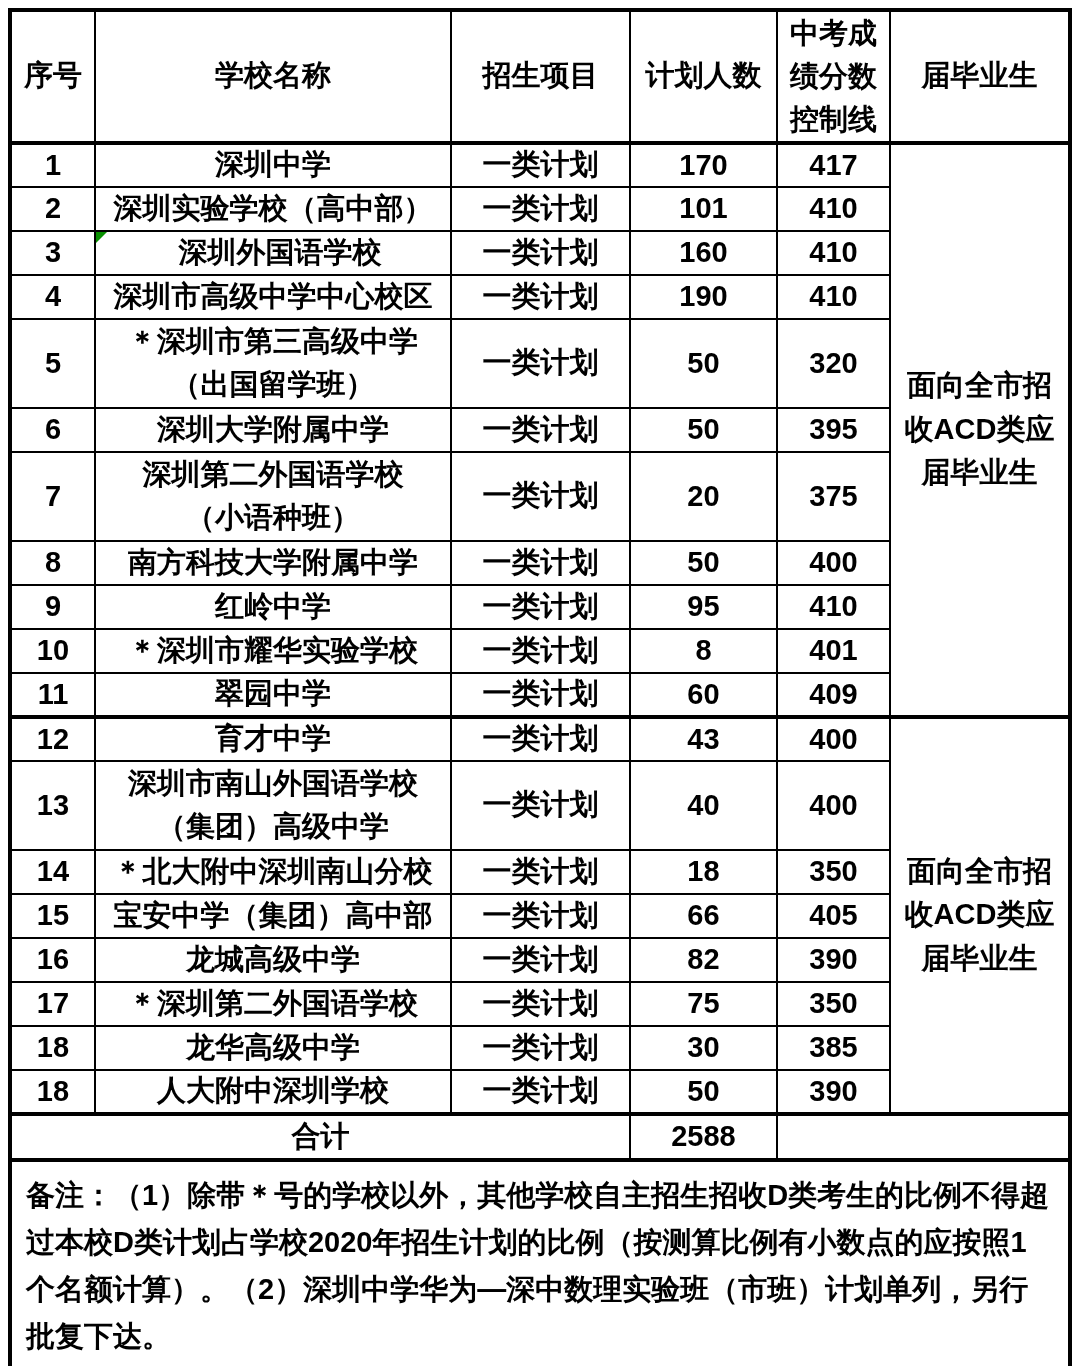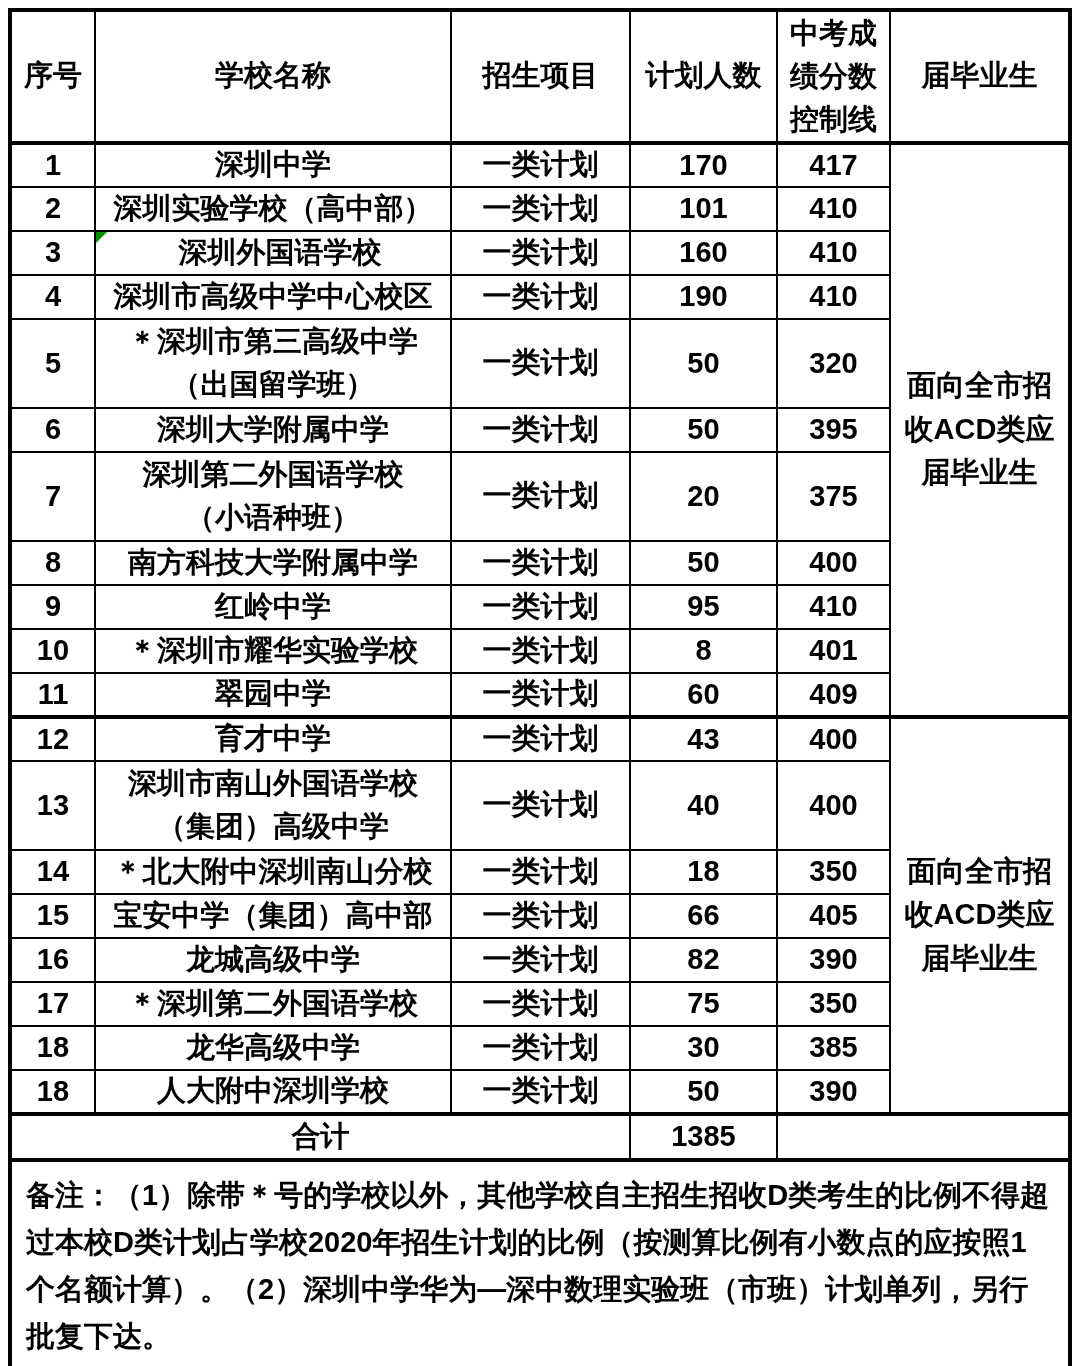--- a/index.html
+++ b/index.html
@@ -229,21 +229,21 @@
     </tr>
     <tr class="rs group-end">
       <td>18</td>
       <td class="school-cell">人大附中深圳学校</td>
       <td>一类计划</td>
       <td>50</td>
       <td>390</td>
     </tr>
     <tr class="total-row">
       <td colspan="3">合计</td>
-      <td>1385</td>
+      <td>2588</td>
       <td colspan="2"></td>
     </tr>
     <tr class="remark-row">
       <td colspan="6">备注：（1）除带＊号的学校以外，其他学校自主招生招收D类考生的比例不得超过本校D类计划占学校2020年招生计划的比例（按测算比例有小数点的应按照1个名额计算）。（2）深圳中学华为—深中数理实验班（市班）计划单列，另行批复下达。</td>
     </tr>
   </tbody>
 </table>
 </div>
 
 </body></html>

